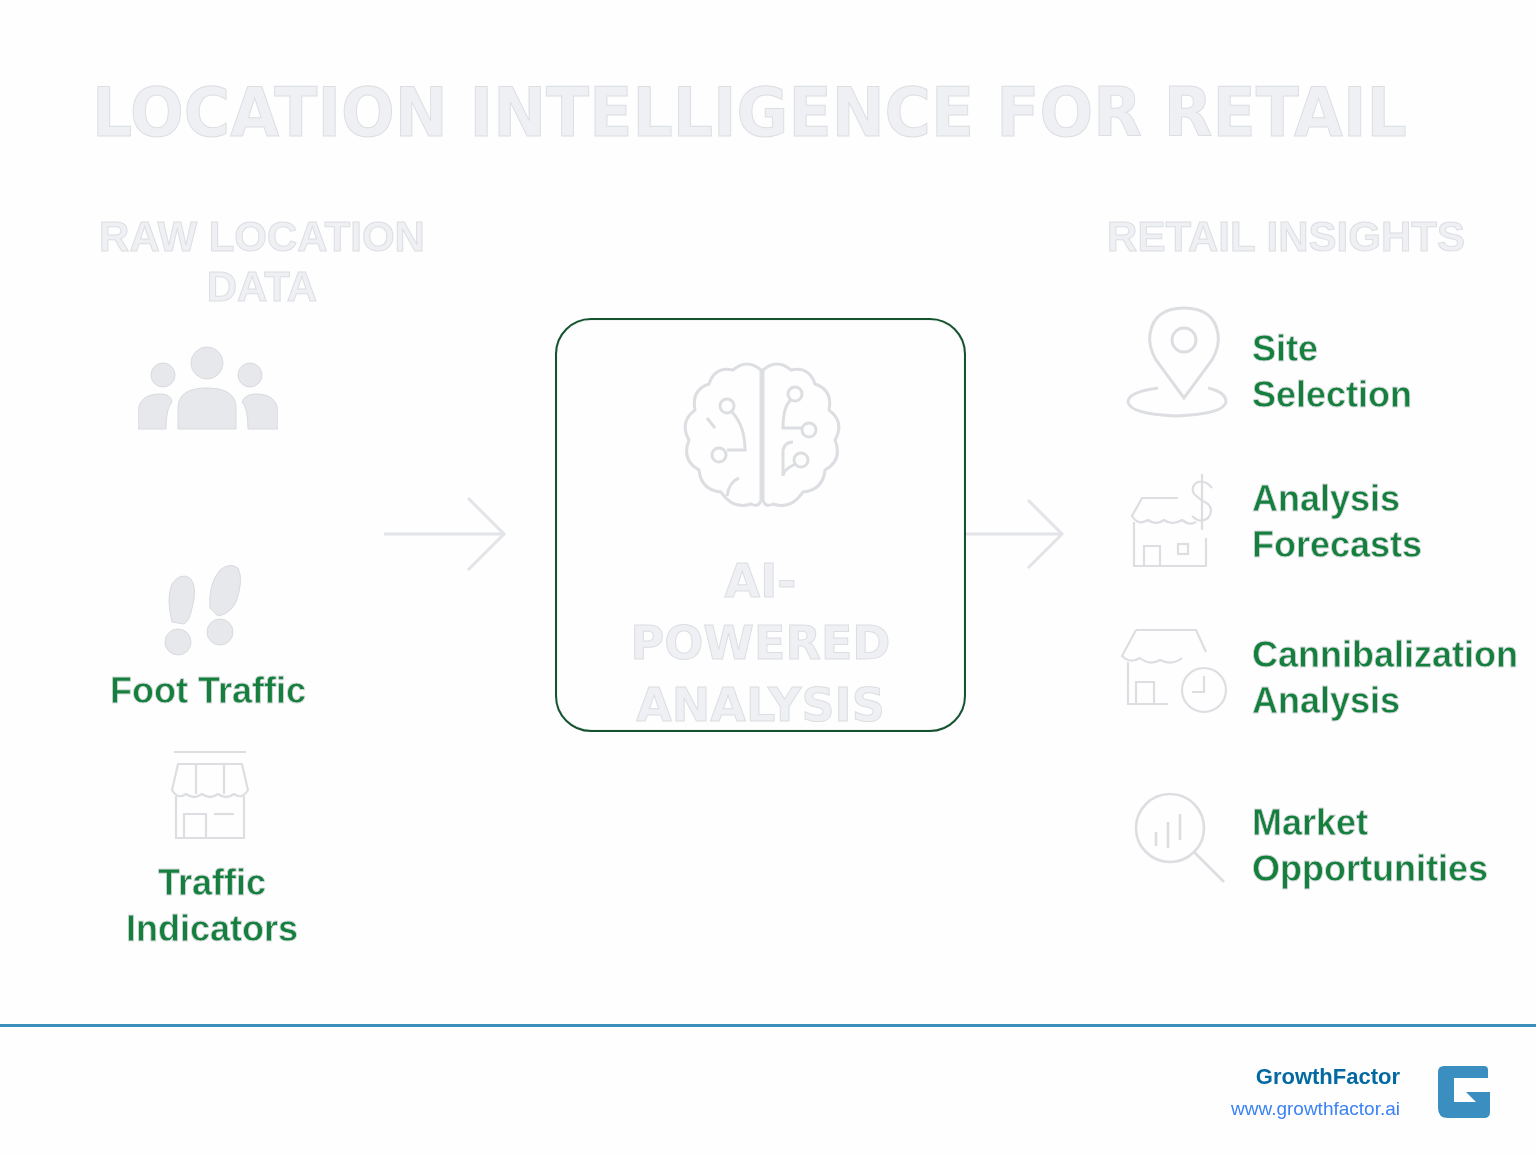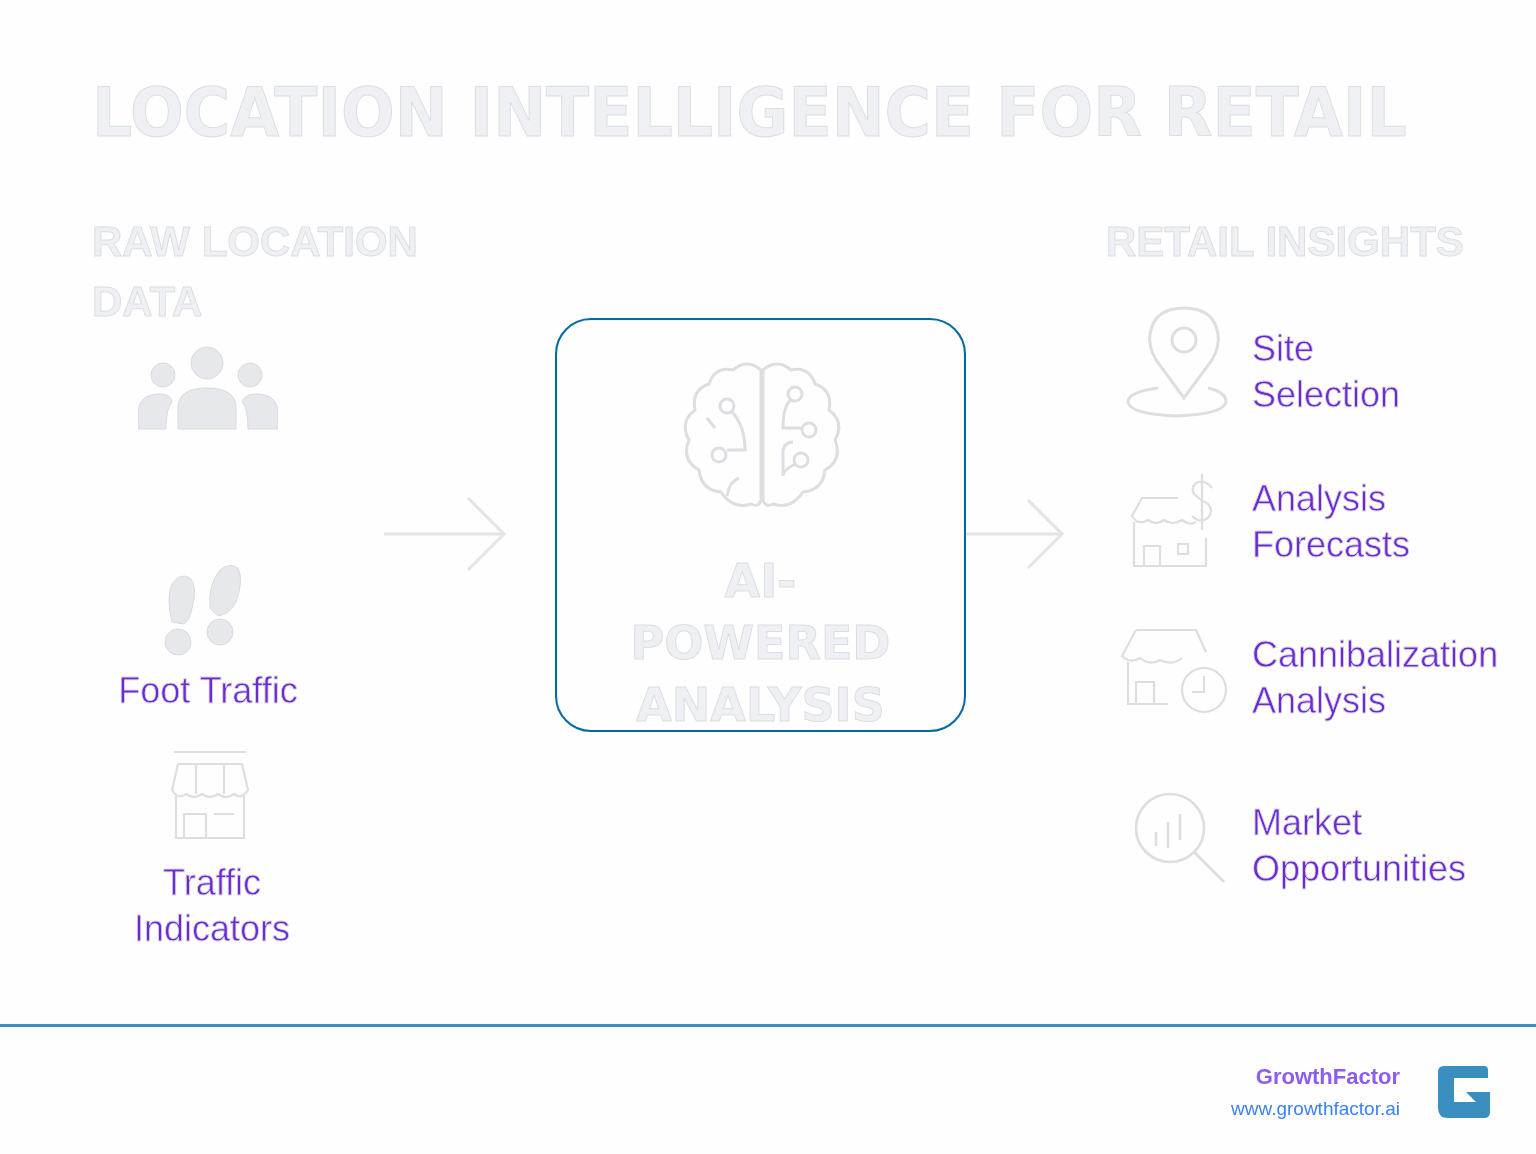--- a/index.html
+++ b/index.html
@@ -5,47 +5,47 @@
     * { box-sizing: border-box; margin: 0; padding: 0; }
     html, body { width: 1536px; height: 1154px; background: #fefefe; overflow: hidden; }
     body { position: relative; font-family: "Liberation Sans", "DejaVu Sans", sans-serif; }
 
     .ghost-text {
       color: #eef0f3;
       -webkit-text-stroke: 1px #dcdee2;
       font-weight: 700;
     }
     .ghost-text-light {
-      color: #6d28d9;
+      color: #15803d;
       -webkit-text-stroke: 0.8px #d6d8dc;
-      font-weight: 400;
+      font-weight: 700;
     }
 
     .main-title {
       position: absolute; left: 92px; top: 74px; width: 1330px;
       font-family: "DejaVu Sans", sans-serif;
       font-size: 68px; letter-spacing: 0px; line-height: 78px;
       white-space: nowrap;
       transform: scaleX(0.93); transform-origin: left top;
     }
 
     .section-title {
-      position: absolute; font-size: 42px; line-height: 60px; text-align: left;
+      position: absolute; font-size: 42px; line-height: 50px; text-align: center;
       font-family: "Liberation Sans", sans-serif;
     }
     .left-title { left: 92px; top: 212px; width: 340px; }
     .right-title { left: 1106px; top: 212px; width: 360px; }
 
     .left-item { position: absolute; width: 260px; text-align: center; }
     .left-item .label { font-size: 36px; line-height: 46px; font-family: "Liberation Sans", sans-serif; }
     .left-item svg { display: block; margin: 0 auto; }
 
     .center-box {
       position: absolute; left: 555px; top: 318px; width: 411px; height: 414px;
-      border: 2px solid #0369a1; border-radius: 36px;
+      border: 2px solid #14532d; border-radius: 36px;
       box-shadow: 0 0 0 1px #f2f3f5 inset;
       text-decoration: underline;
     }
     .center-box svg { position: absolute; left: 120px; top: 40px; }
     .center-label {
       position: absolute; left: 0; top: 230px; width: 100%; text-align: center;
       font-family: "DejaVu Sans", sans-serif;
       font-size: 46px; line-height: 62px;
     }
 
@@ -57,21 +57,21 @@
       position: absolute; left: 132px; top: 0;
       font-size: 36px; line-height: 46px; font-family: "Liberation Sans", sans-serif;
       white-space: nowrap;
     }
 
     .footer-line {
       position: absolute; left: 0; top: 1024px; width: 1536px; height: 3px; background: #3b8fbd;
     }
     .brand-name {
       position: absolute; right: 136px; top: 1064px;
-      font-size: 22px; font-weight: 700; color: #8b5cf6; text-align: right;
+      font-size: 22px; font-weight: 700; color: #0369a1; text-align: right;
       font-family: "Liberation Sans", sans-serif;
     }
     .brand-url {
       position: absolute; right: 136px; top: 1098px;
       font-size: 19px; color: #3b82f6; text-align: right;
       font-family: "Liberation Sans", sans-serif;
     }
     .brand-logo { position: absolute; left: 1436px; top: 1064px; }
   </style>
 </head>

